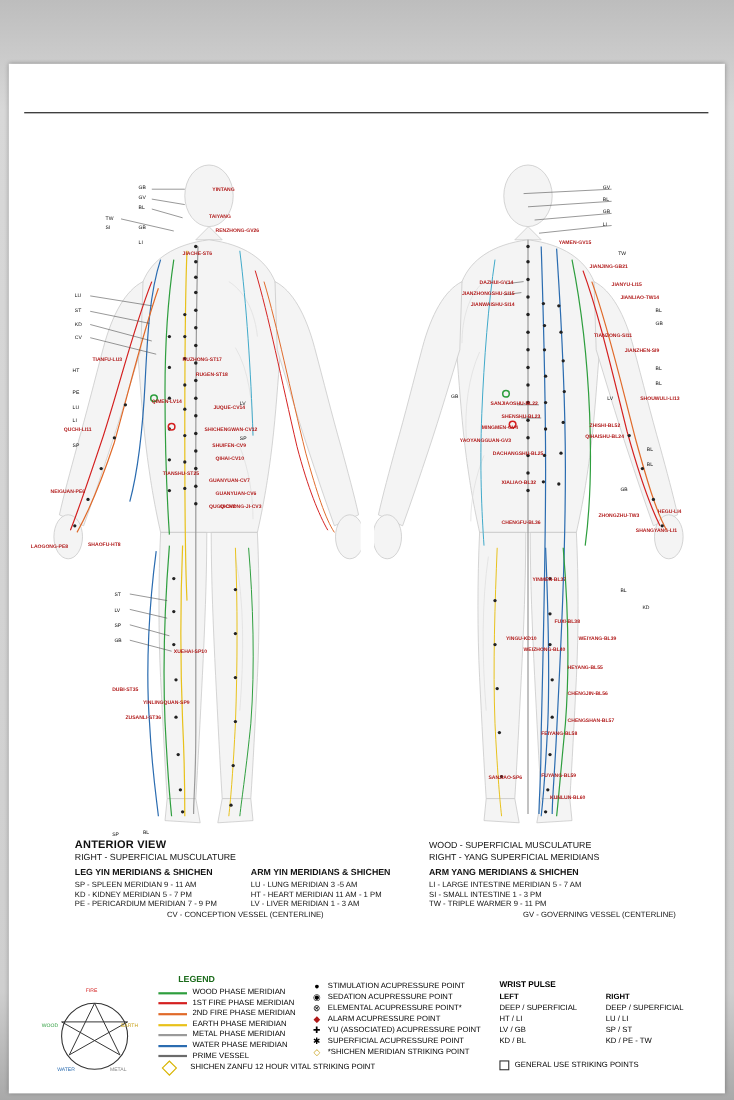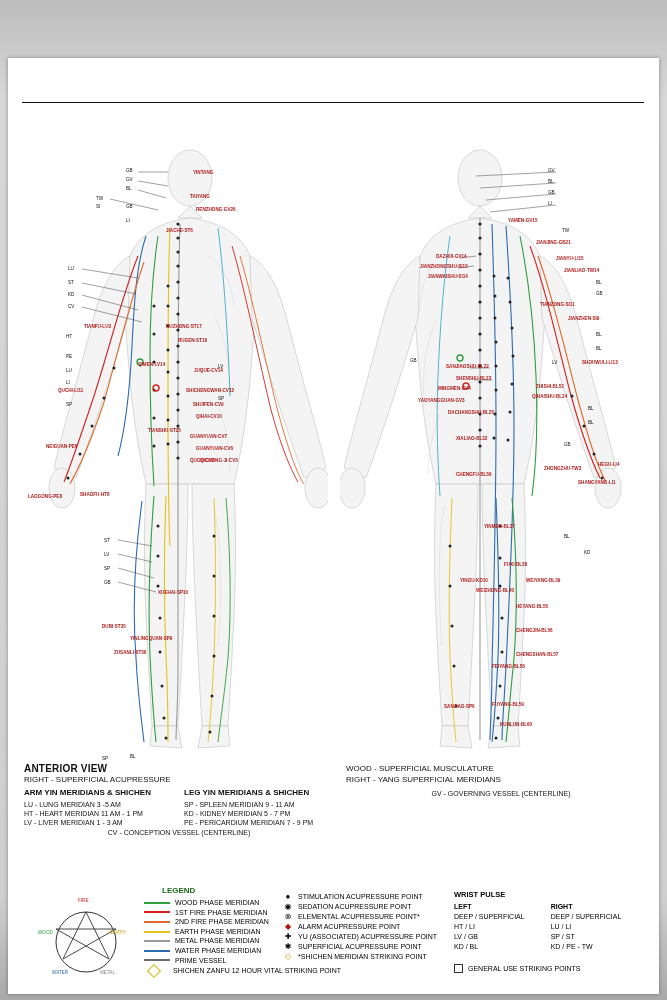--- a/index.html
+++ b/index.html
@@ -21,21 +21,21 @@
   }
   .rule{
     position:absolute;left:14px;top:44px;width:622px;height:1px;background:#111;
   }
   
   .panel{position:absolute;top:48px;width:310px;height:660px;overflow:hidden;}
   .panel.anterior{left:10px;}
   .panel.posterior{left:332px;}
   .fig-svg{position:absolute;left:0;top:0;}
   
-  .view-block{position:absolute;font-size:8px;color:#111;line-height:10.5px;}
+  .view-block{position:absolute;font-size:8px;color:#111;line-height:10.5px;margin-left:44px;}
   .view-block .vtitle{font-size:10px;font-weight:bold;letter-spacing:.2px;}
   .view-block .vsub{font-size:8px;}
   .cols{display:flex;gap:10px;margin-top:3px;}
   .col{width:152px;}
   .col.wide{width:165px;}
   .colhead{font-weight:bold;font-size:8px;margin-bottom:1px;}
   .mline{font-size:7px;line-height:9px;white-space:nowrap;}
   .centerline{font-size:7px;margin-top:1px;}
   
   .legend-wrap{position:absolute;left:16px;top:828px;width:620px;height:100px;}
@@ -393,42 +393,48 @@
         <span class="lbl" style="position: absolute; left: 176px; top: 546px; color: rgb(176, 24, 24); font-size: 4.6px; font-weight: bold; white-space: nowrap;">CHENGSHAN-BL57</span>
         <span class="lbl" style="position: absolute; left: 152px; top: 558px; color: rgb(176, 24, 24); font-size: 4.6px; font-weight: bold; white-space: nowrap;">FEIYANG-BL58</span>
         <span class="lbl" style="position: absolute; left: 104px; top: 598px; color: rgb(176, 24, 24); font-size: 4.6px; font-weight: bold; white-space: nowrap;">SANJIAO-SP6</span>
         <span class="lbl" style="position: absolute; left: 152px; top: 596px; color: rgb(176, 24, 24); font-size: 4.6px; font-weight: bold; white-space: nowrap;">FUYANG-BL59</span>
         <span class="lbl" style="position: absolute; left: 160px; top: 616px; color: rgb(176, 24, 24); font-size: 4.6px; font-weight: bold; white-space: nowrap;">KUNLUN-BL60</span>
       </div>
   </div>
 
   <div class="view-block" style="left:16px;top:706px;width:310px;">
     <div class="vtitle">ANTERIOR VIEW</div>
-    <div class="vsub">RIGHT - SUPERFICIAL ACUPRESSURE</div>
+    <div class="vsub">RIGHT - SUPERFICIAL MUSCULATURE</div>
     <div class="cols">
+      <div class="col">
+        <div class="colhead">LEG YIN MERIDIANS &amp; SHICHEN</div>
+        <div class="mline">SP - SPLEEN MERIDIAN  9 - 11 AM</div>
+        <div class="mline">KD - KIDNEY MERIDIAN  5 - 7 PM</div>
+        <div class="mline">PE - PERICARDIUM MERIDIAN  7 - 9 PM</div>
+      </div>
       <div class="col">
         <div class="colhead">ARM YIN MERIDIANS &amp; SHICHEN</div>
         <div class="mline">LU - LUNG MERIDIAN  3 -5 AM</div>
         <div class="mline">HT - HEART MERIDIAN  11 AM - 1 PM</div>
         <div class="mline">LV - LIVER MERIDIAN  1 - 3 AM</div>
       </div>
-      <div class="col">
-        <div class="colhead">LEG YIN MERIDIANS &amp; SHICHEN</div>
-        <div class="mline">SP - SPLEEN MERIDIAN  9 - 11 AM</div>
-        <div class="mline">KD - KIDNEY MERIDIAN  5 - 7 PM</div>
-        <div class="mline">PE - PERICARDIUM MERIDIAN  7 - 9 PM</div>
-      </div>
     </div>
     <div class="centerline" style="text-align:center;">CV - CONCEPTION VESSEL (CENTERLINE)</div>
   </div>
 
   <div class="view-block" style="left:338px;top:706px;width:310px;">
     <div class="vsub">WOOD - SUPERFICIAL MUSCULATURE</div>
     <div class="vsub">RIGHT - YANG SUPERFICIAL MERIDIANS</div>
     <div class="cols">
+      <div class="col wide">
+        <div class="colhead">ARM YANG MERIDIANS &amp; SHICHEN</div>
+        <div class="mline">LI - LARGE INTESTINE MERIDIAN  5 - 7 AM</div>
+        <div class="mline">SI - SMALL INTESTINE  1 - 3 PM</div>
+        <div class="mline">TW - TRIPLE WARMER  9 - 11 PM</div>
+      </div>
     </div>
     <div class="centerline" style="text-align:center;">GV - GOVERNING VESSEL (CENTERLINE)</div>
   </div>
 
   <div class="legend-wrap">
     <div class="legend-title">LEGEND</div>
 
     <div class="star-box">
       <svg width="96" height="88" viewBox="0 0 96 88">
         <circle cx="48" cy="50" r="30" fill="none" stroke="#333" stroke-width="1"></circle>

